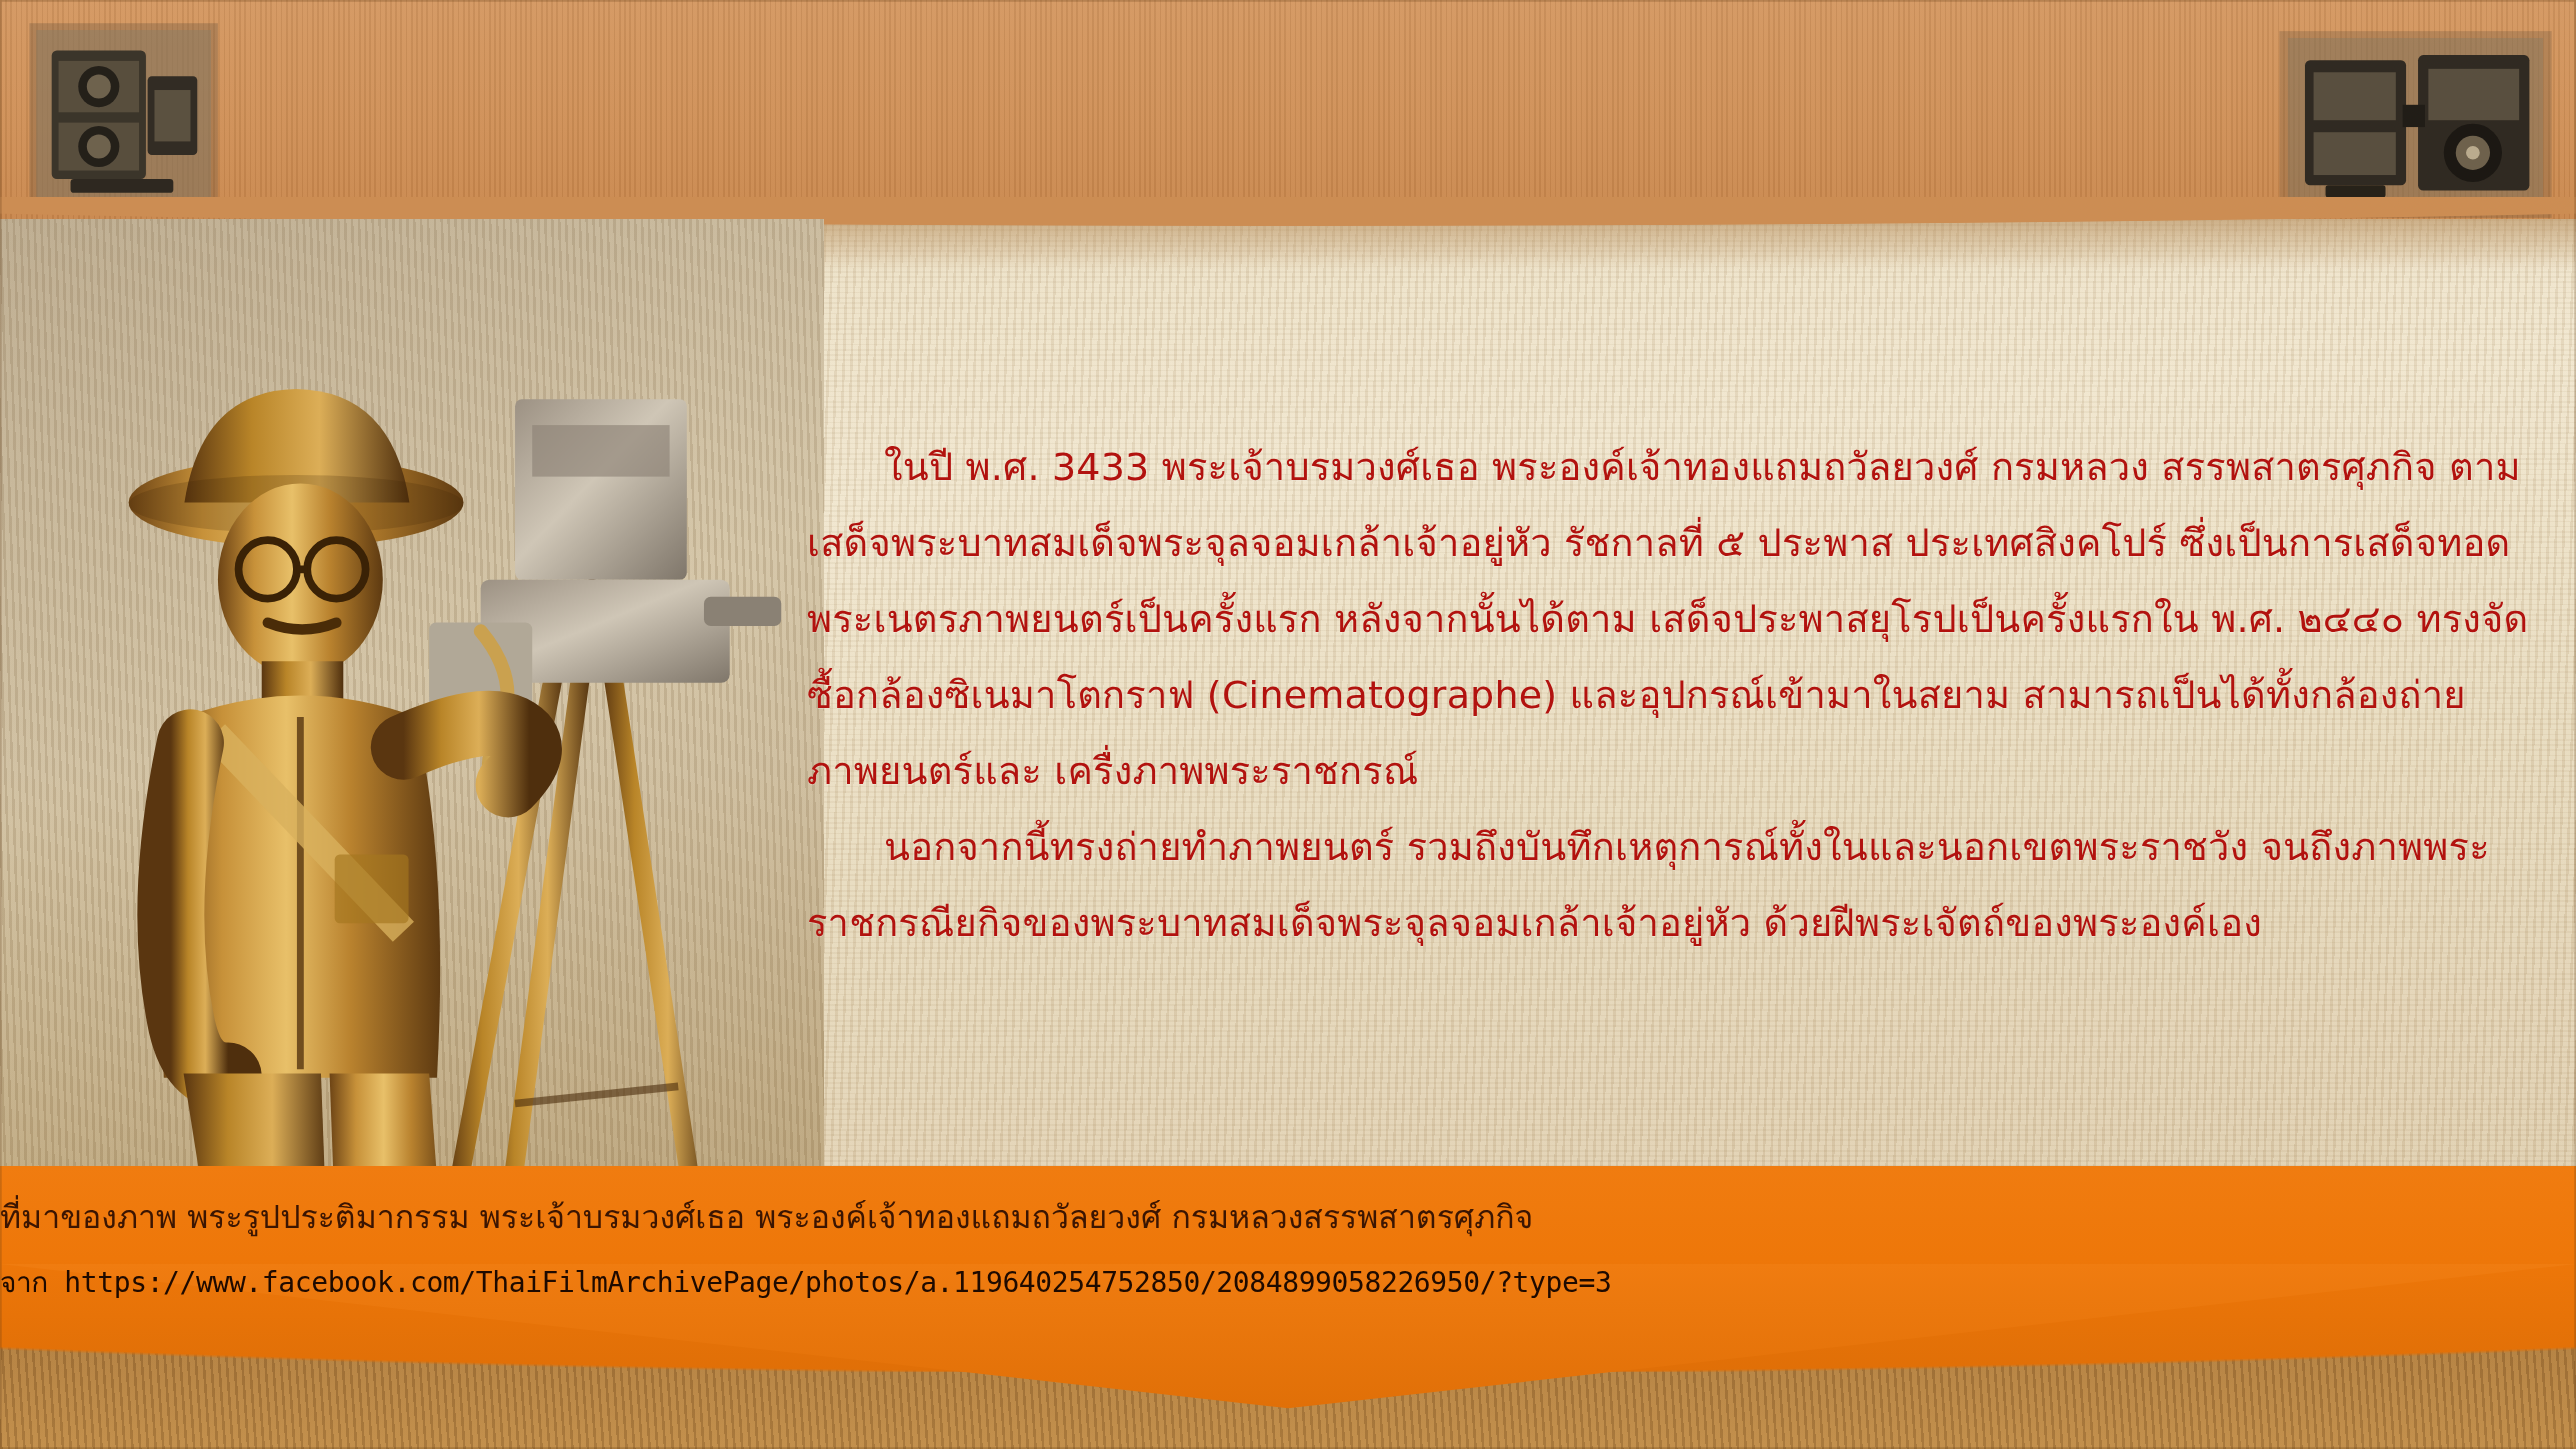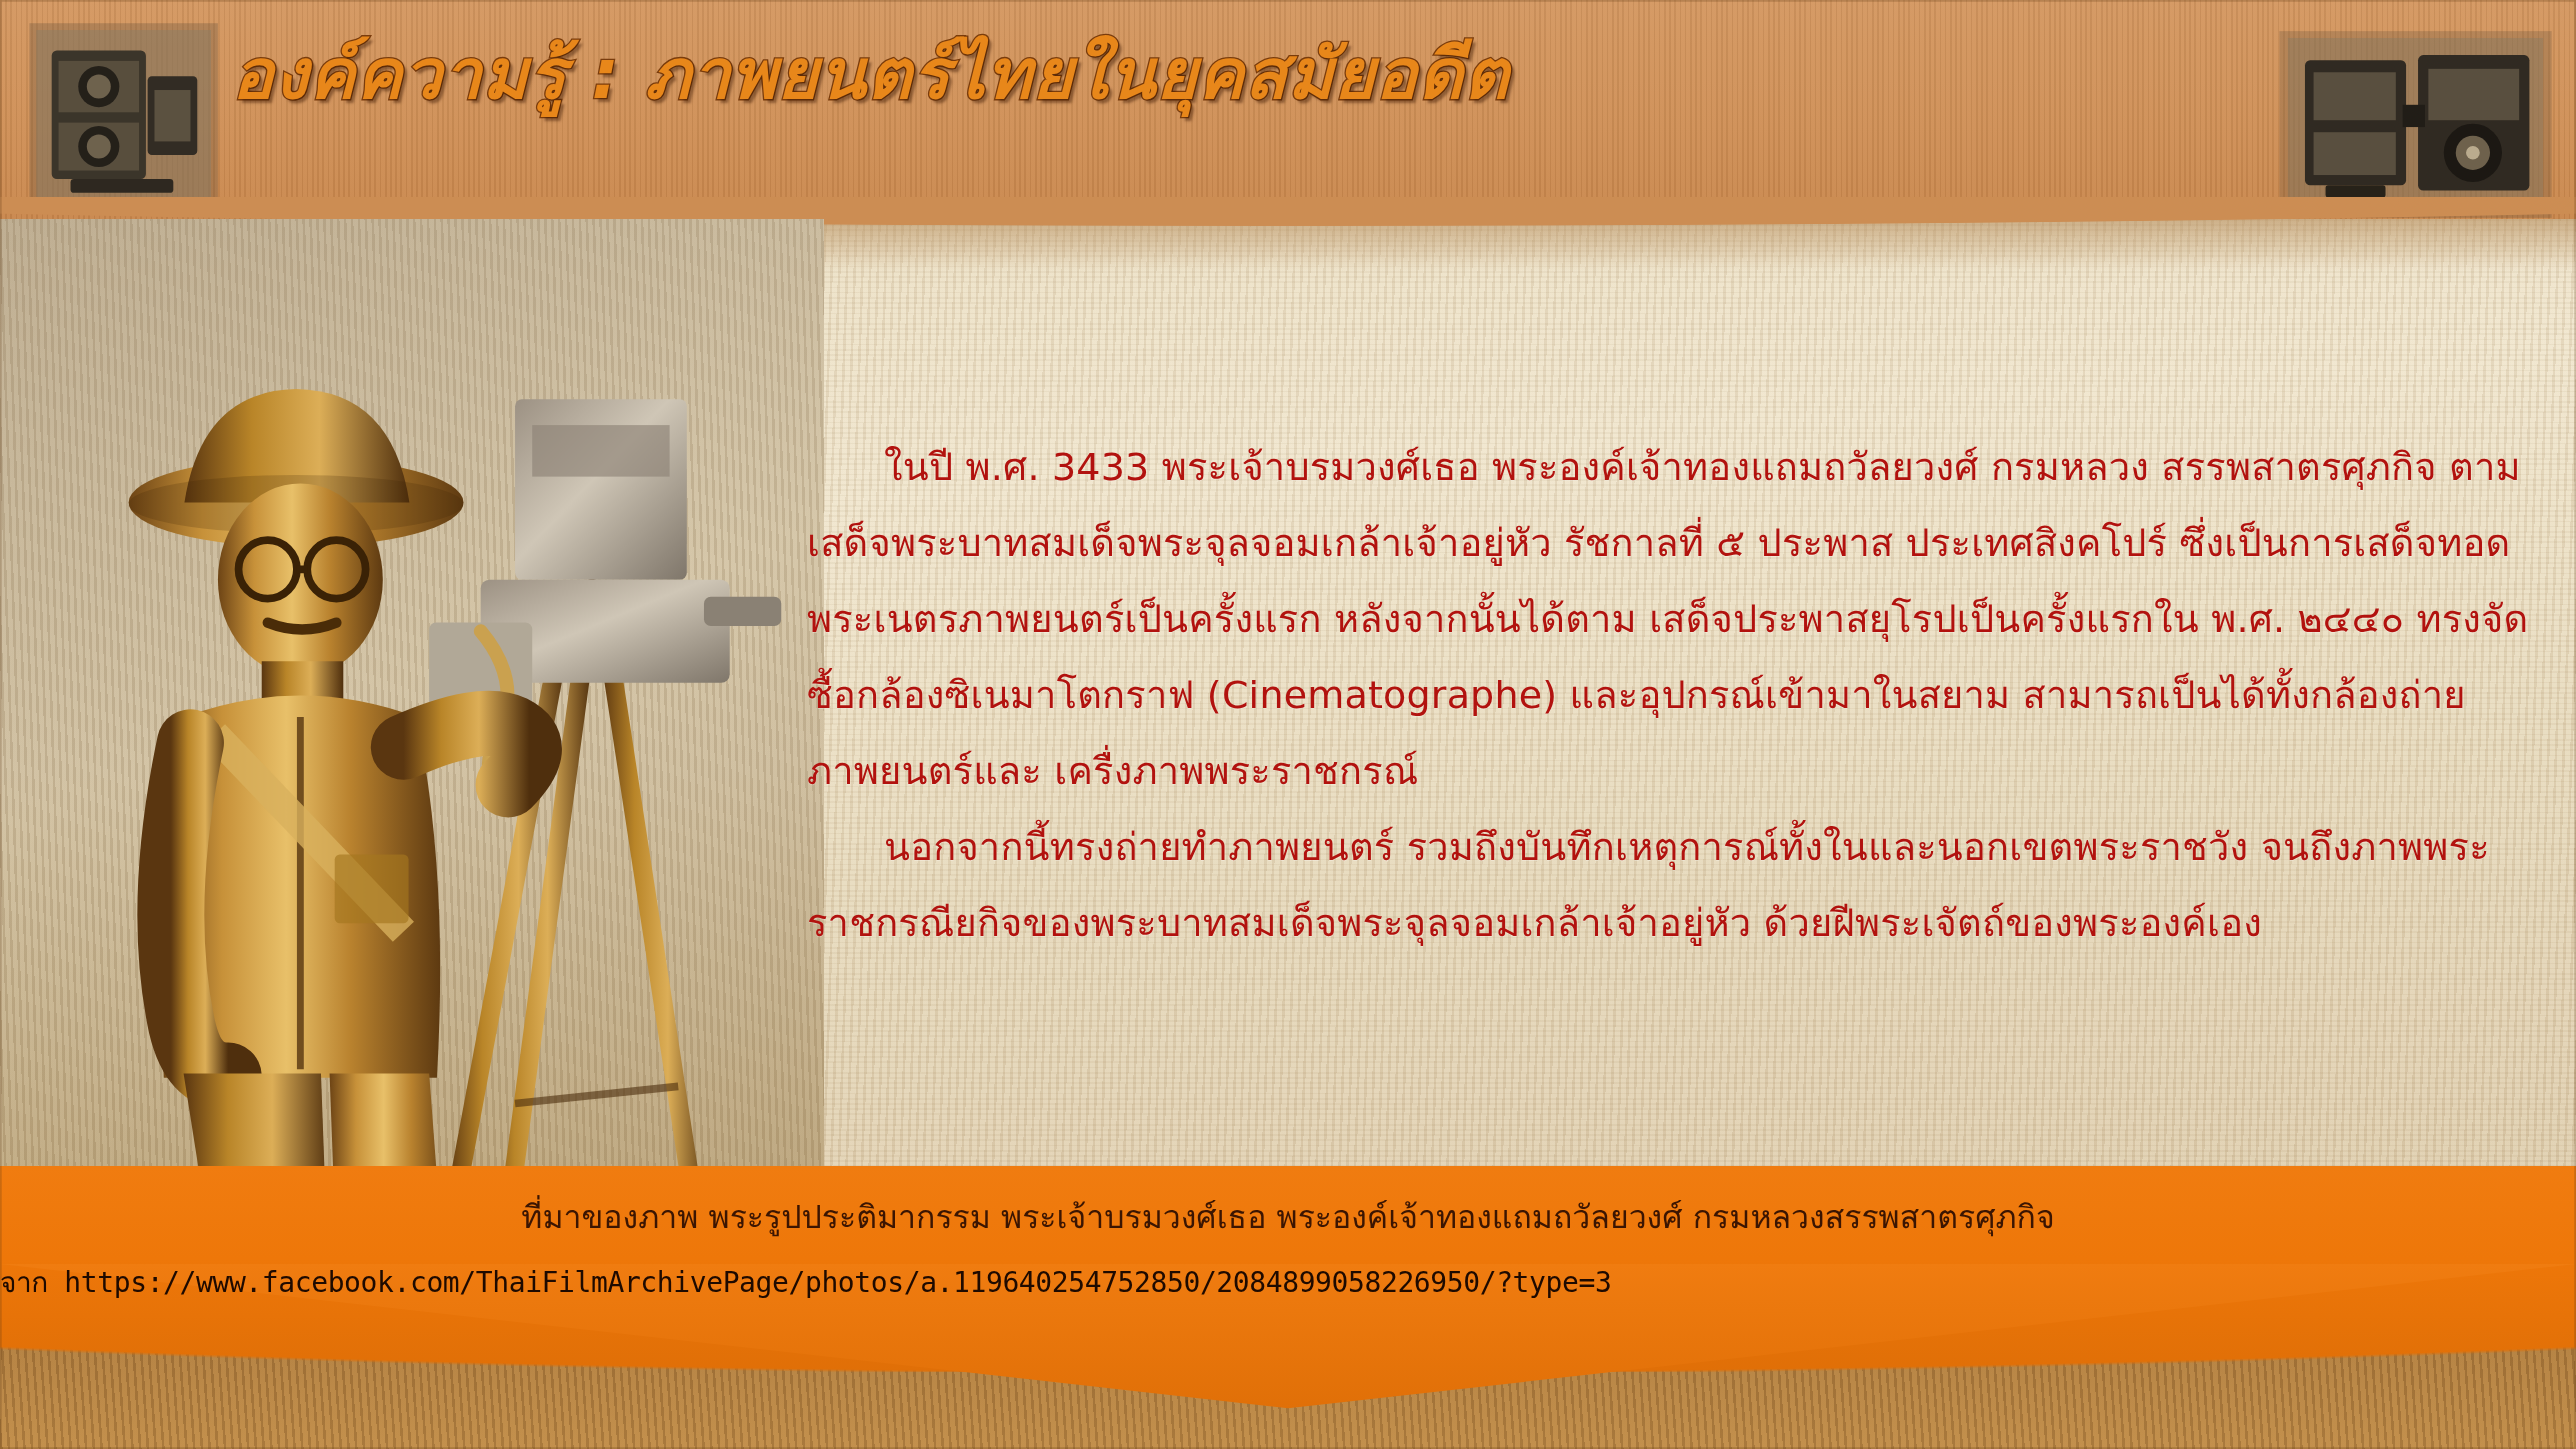--- a/index.html
+++ b/index.html
@@ -130,21 +130,20 @@
     z-index:-1;
   }
   .orange-v{
     position:absolute; left:0; bottom:0; width:2576px; height:185px;
     background:linear-gradient(180deg,#F07C10 0%, #DC6C05 100%);
     clip-path: polygon(0 0, 50% 78%, 100% 0, 100% 0, 100% 0);
   }
 
   .caption-1{
     position:absolute; left:0; top:31px; width:2576px;
-    text-align:center;
     color:#3B1502;
     font-family:"DejaVu Sans", sans-serif;
     font-size:32px; line-height:1.25;
     z-index:9;
   }
   .caption-2{
     position:absolute; left:0; top:94px; width:2576px;
     text-align:left;
     color:#1E0A00;
     font-family:"DejaVu Sans Mono", monospace;
@@ -192,21 +191,20 @@
       <rect x="46" y="124" width="96" height="50" fill="#6f5734"></rect>
       <rect x="180" y="50" width="106" height="60" fill="#6f5734"></rect>
       <circle cx="232" cy="148" r="34" fill="#241a0f"></circle>
       <circle cx="232" cy="148" r="20" fill="#8b6b3c"></circle>
       <circle cx="232" cy="148" r="8" fill="#d8c08a"></circle>
       <rect x="150" y="92" width="26" height="26" fill="#2a2013"></rect>
       <rect x="60" y="186" width="70" height="14" rx="3" fill="#32260f"></rect>
     </svg>
 
     <div class="title-block">
-      <div class="title-line1">องค์ความรู้ : ภาพยนตร์ไทยในยุคสมัยอดีต</div>
     </div>
   </div>
 
   <div class="parchment"></div>
   <div class="parchment-top-curve"></div>
 
   <div class="statue-panel">
     <div class="statue-bg"></div>
     <svg class="statue-svg" viewBox="0 0 960 1430" preserveAspectRatio="xMidYMin slice">
       <defs>

